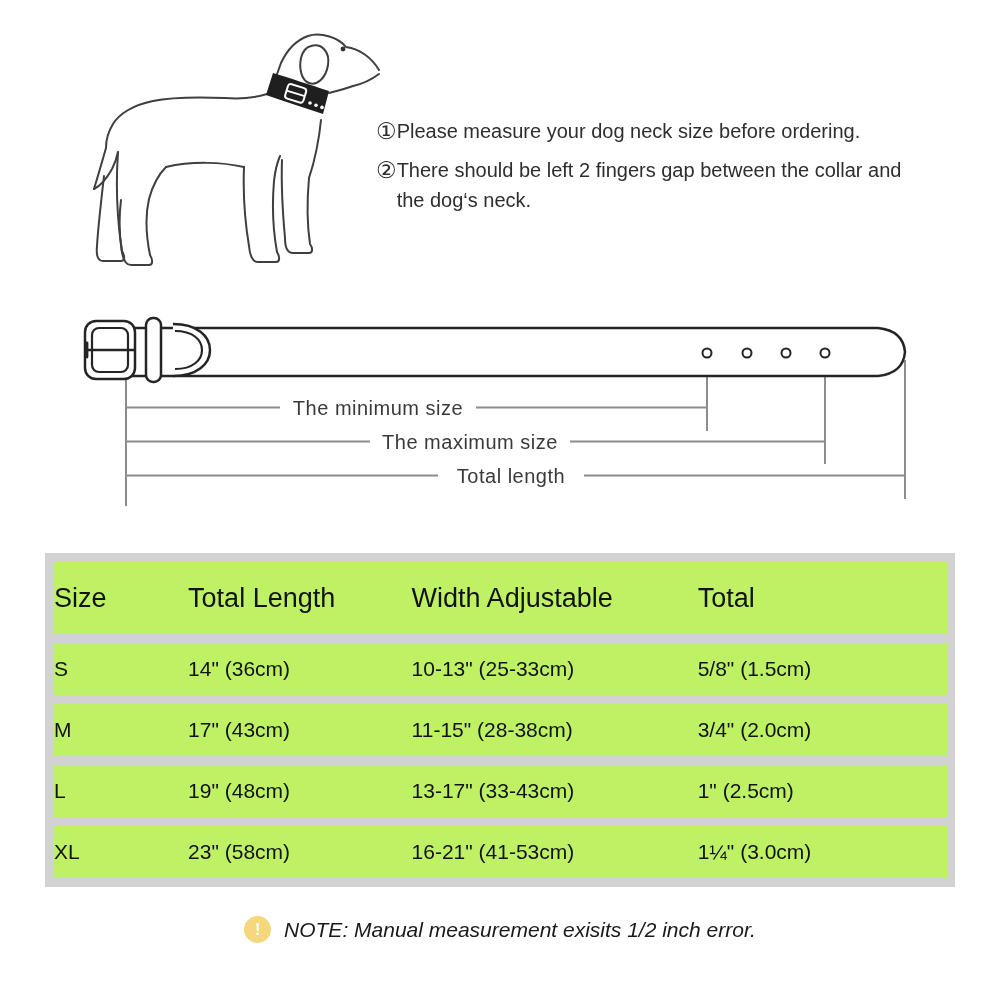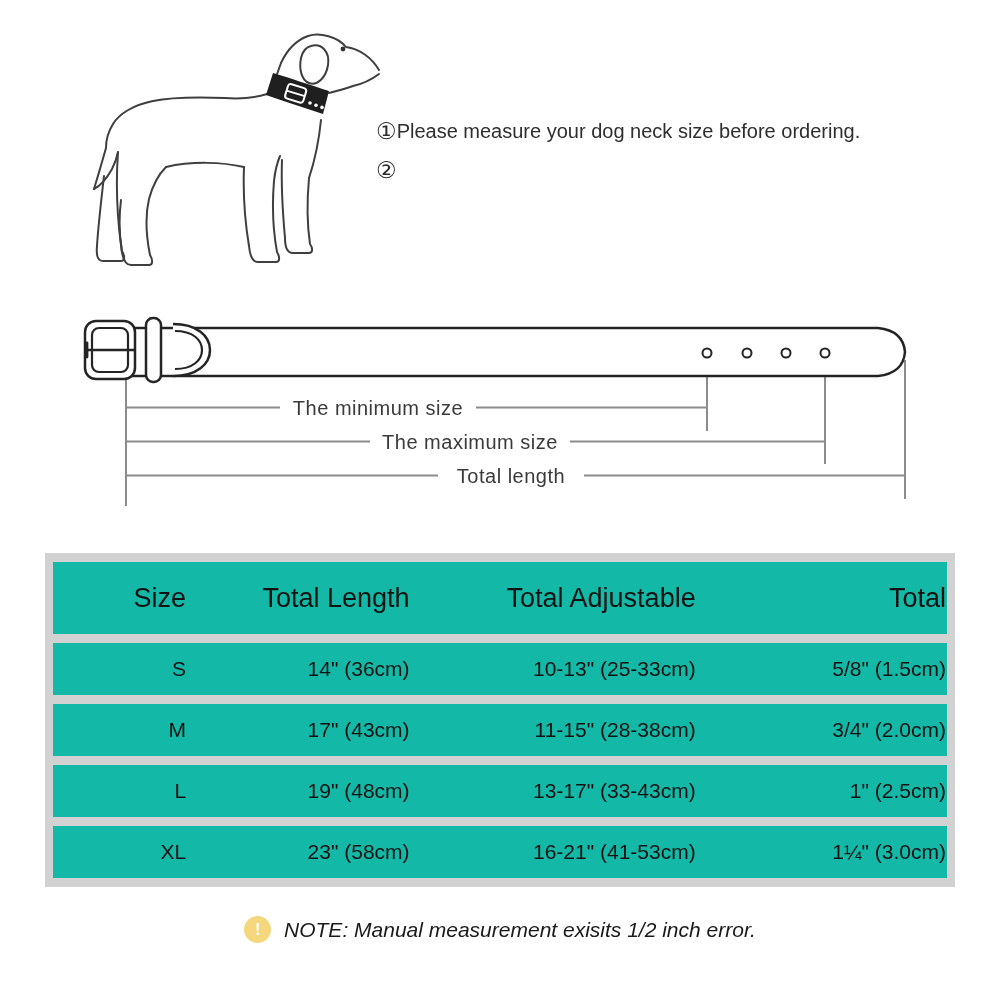--- a/index.html
+++ b/index.html
@@ -18,21 +18,21 @@
   
   .collar-diagram{position:absolute;left:40px;top:300px;}
   .measure-label{font-size:20px;letter-spacing:0.5px;fill:#3a3a3a;}
   
   .table-frame{
     position:absolute;left:45px;top:553px;width:910px;
     background:#d2d2d2;padding:0 8px;box-sizing:border-box;
   }
   .table-frame table{width:100%;border-collapse:separate;border-spacing:0 9px;}
   .table-frame th,.table-frame td{
-    background:#14b8a6;text-align:right;vertical-align:middle;color:#121212;
+    background:#bef264;text-align:left;vertical-align:middle;color:#121212;
   }
   .table-frame th{height:70px;font-size:27px;font-weight:400;}
   .table-frame td{height:50px;font-size:21px;}
   
   .note{position:absolute;left:0;top:916px;width:100%;
     display:flex;align-items:center;justify-content:center;gap:13px;}
   .note-icon{
     width:27px;height:27px;border-radius:50%;background:#f5d77d;
     color:#ffffff;font-weight:bold;font-size:16px;line-height:27px;
     display:flex;align-items:center;justify-content:center;flex:0 0 auto;
@@ -84,20 +84,21 @@
     </g>
   </svg>
 
   <div class="instructions">
     <div class="instr-item">
       <span class="instr-num">①</span>
       <span class="instr-text">Please measure your dog neck size before ordering.</span>
     </div>
     <div class="instr-item second">
       <span class="instr-num">②</span>
+      <span class="instr-text">There should be left 2 fingers gap between the collar and the dog‘s neck.</span>
     </div>
   </div>
 
   <svg class="collar-diagram" width="920" height="215" viewBox="0 0 920 215">
 
     <g stroke="#8c8c8c" stroke-width="2">
       <line x1="86" y1="76" x2="86" y2="206"></line>
       <line x1="667" y1="77" x2="667" y2="131"></line>
       <line x1="785" y1="77" x2="785" y2="164"></line>
       <line x1="865" y1="60" x2="865" y2="199"></line>
@@ -141,21 +142,21 @@
       <colgroup>
         <col style="width:15%">
           <col style="width:25%">
           <col style="width:32%">
           <col style="width:28%">
       </colgroup>
       <tbody>
           <tr>
         <th>Size</th>
         <th>Total Length</th>
-        <th>Total Adjustable</th>
+        <th>Width Adjustable</th>
         <th>Total</th>
       </tr>
       <tr>
         <td>S</td>
         <td>14" (36cm)</td>
         <td>10-13" (25-33cm)</td>
         <td>5/8" (1.5cm)</td>
       </tr>
       <tr>
         <td>M</td>

